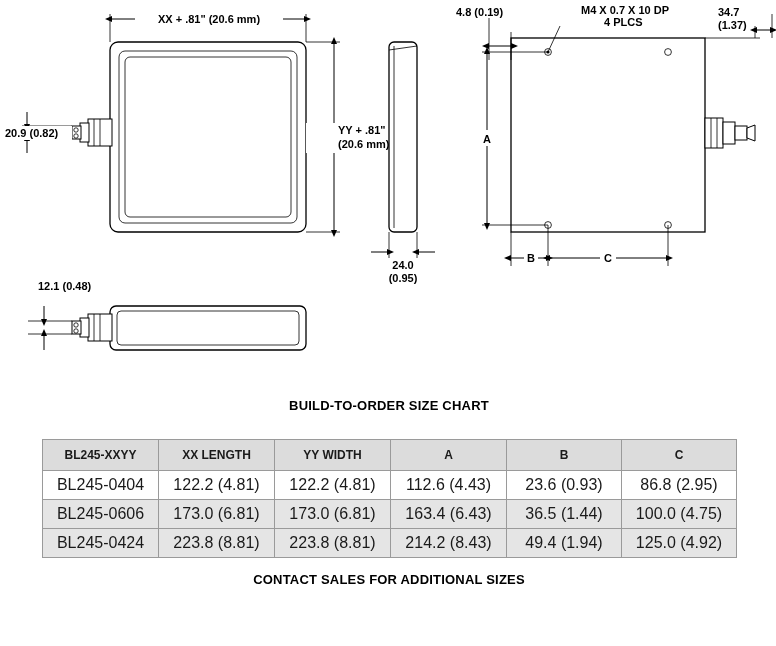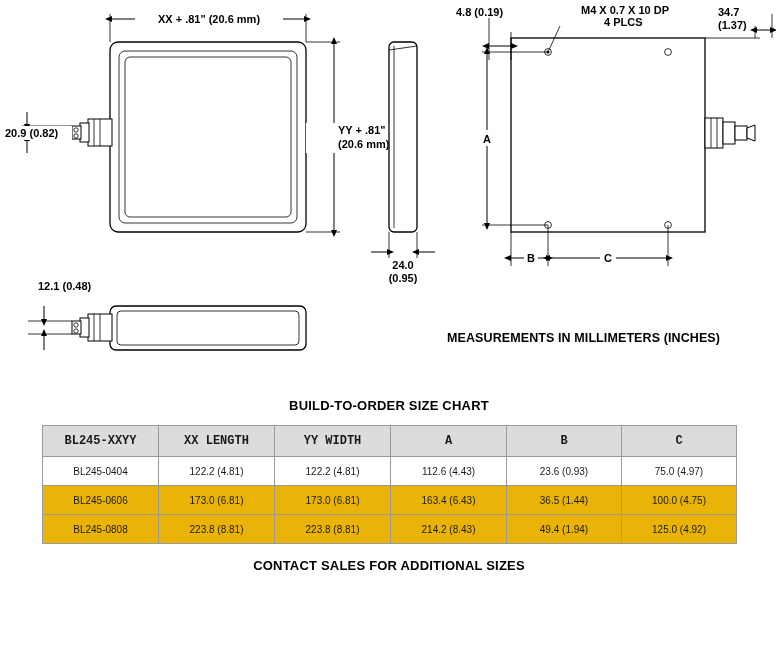--- a/index.html
+++ b/index.html
@@ -43,45 +43,44 @@
     position: absolute;
     left: 42px;
     top: 398px;
     width: 694px;
   }
   .chart-title {
     text-align: center;
     font-size: 13px;
     font-weight: bold;
     letter-spacing: .2px;
-    margin-bottom: 12px;
+    margin-bottom: 26px;
   }
   table.size-chart {
     border-collapse: collapse;
     width: 694px;
     table-layout: fixed;
   }
   table.size-chart th,
   table.size-chart td {
     border: 1px solid #9a9a9a;
     text-align: center;
-    font-size: 10px;
+    font-size: 16px;
     height: 28px;
     padding: 0 2px;
     color: #1a1a1a;
   }
   table.size-chart thead th {
     background: #dcdcdc;
     font-weight: bold;
     font-size: 12px;
     height: 30px;
-    font-family: Liberation Mono, monospace;
   }
   table.size-chart tbody tr.alt td {
-    background: #eab308;
+    background: #e5e5e5;
   }
   .chart-footer {
     text-align: center;
     font-size: 13px;
     font-weight: bold;
     margin-top: 14px;
     letter-spacing: .2px;
   }
   .notes-block {
     position: absolute;
@@ -224,21 +223,20 @@
 
       <line x1="72" y1="321" x2="28" y2="321" class="thin"></line>
       <line x1="72" y1="334" x2="28" y2="334" class="thin"></line>
       <line x1="44" y1="306" x2="44" y2="319" class="ln" marker-end="url(#arrowEnd)"></line>
       <line x1="44" y1="350" x2="44" y2="336" class="ln" marker-end="url(#arrowEnd)"></line>
       <text class="dim-text" x="38" y="290" text-anchor="start">12.1 (0.48)</text>
     </g>
   </svg>
 
   <div class="notes-block">
-    <div>MEASUREMENTS IN MILLIMETERS (INCHES)</div>
   </div>
 
   <div class="chart-wrap">
     <div class="chart-title">BUILD-TO-ORDER SIZE CHART</div>
     <table class="size-chart">
       <colgroup>
         <col style="width:116px">
         <col style="width:116px">
         <col style="width:116px">
         <col style="width:116px">
@@ -255,32 +253,32 @@
           <th>C</th>
         </tr>
       </thead>
       <tbody>
         <tr>
           <td>BL245-0404</td>
           <td>122.2 (4.81)</td>
           <td>122.2 (4.81)</td>
           <td>112.6 (4.43)</td>
           <td>23.6 (0.93)</td>
-          <td>75.0 (4.97)</td>
+          <td>86.8 (2.95)</td>
         </tr>
         <tr class="alt">
           <td>BL245-0606</td>
           <td>173.0 (6.81)</td>
           <td>173.0 (6.81)</td>
           <td>163.4 (6.43)</td>
           <td>36.5 (1.44)</td>
           <td>100.0 (4.75)</td>
         </tr>
         <tr class="alt">
-          <td>BL245-0808</td>
+          <td>BL245-0424</td>
           <td>223.8 (8.81)</td>
           <td>223.8 (8.81)</td>
           <td>214.2 (8.43)</td>
           <td>49.4 (1.94)</td>
           <td>125.0 (4.92)</td>
         </tr>
       </tbody>
     </table>
     <div class="chart-footer">CONTACT SALES FOR ADDITIONAL SIZES</div>
   </div>

